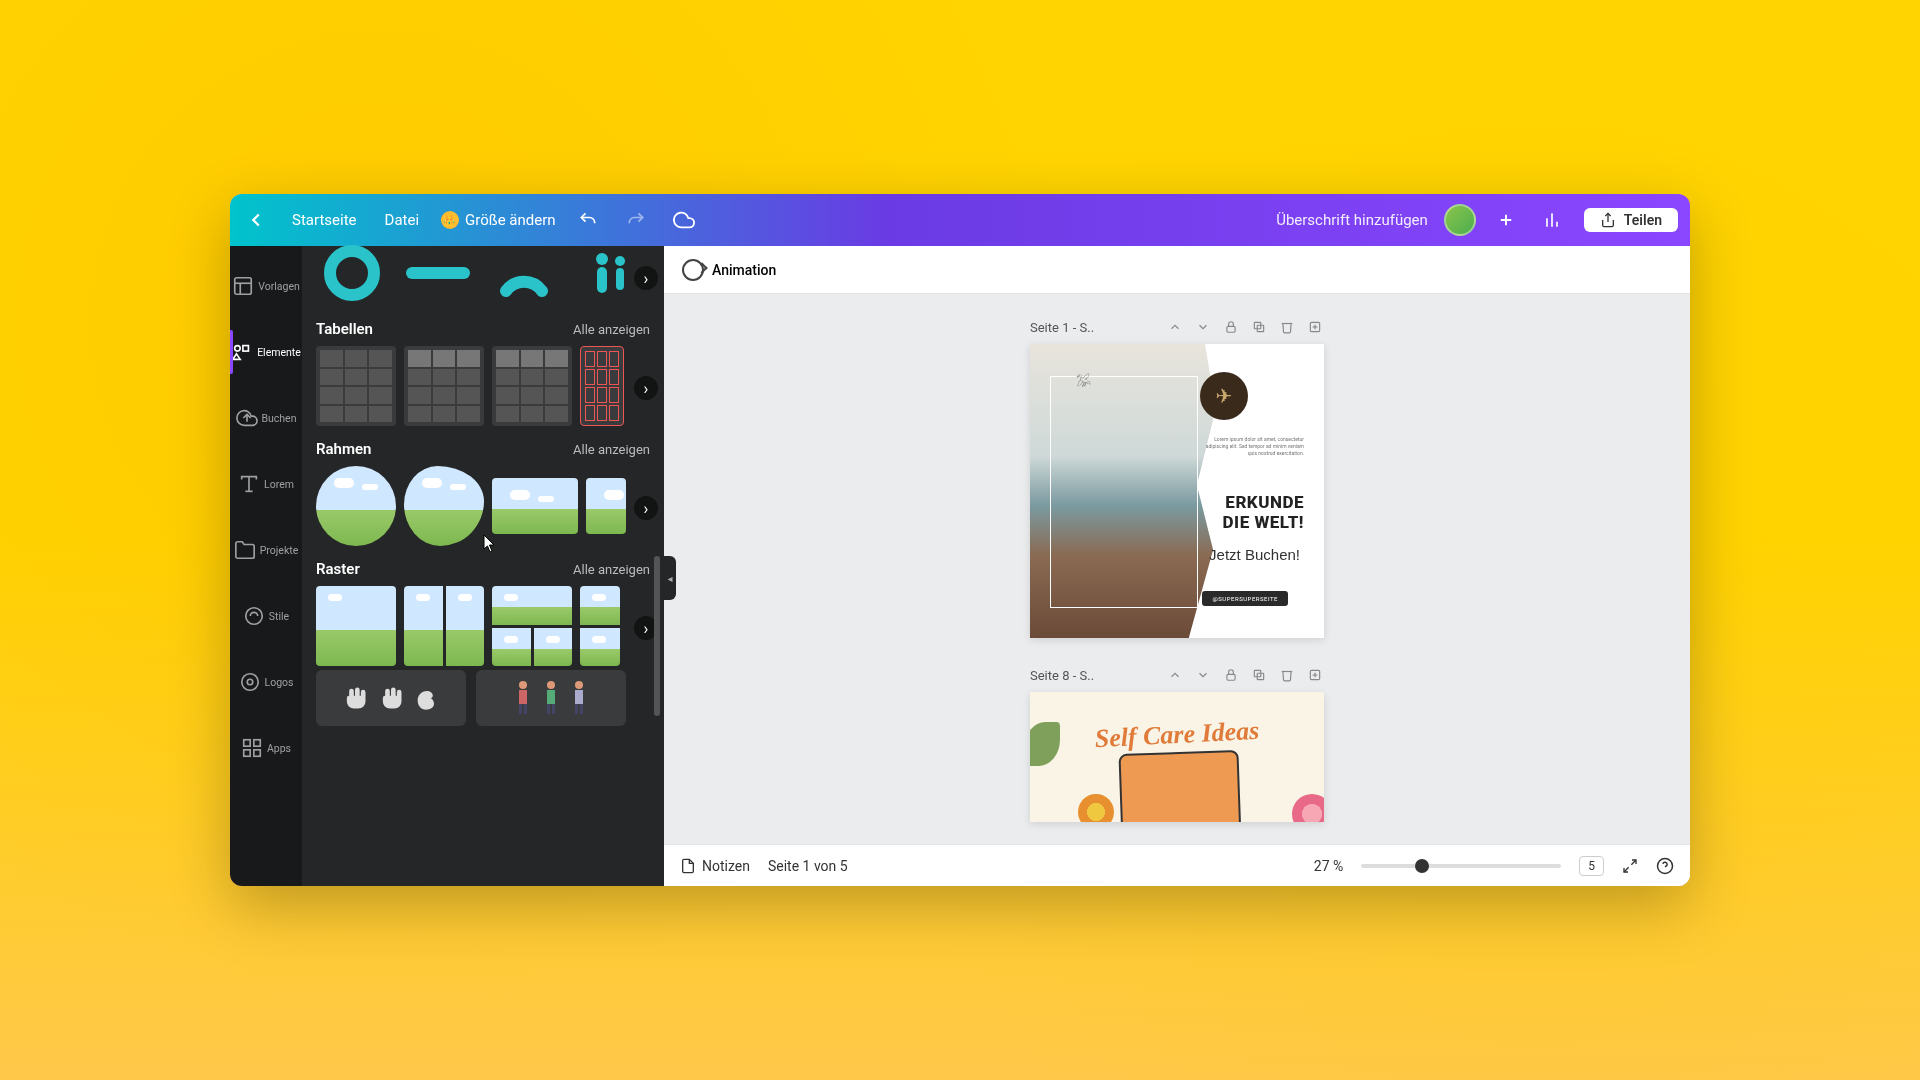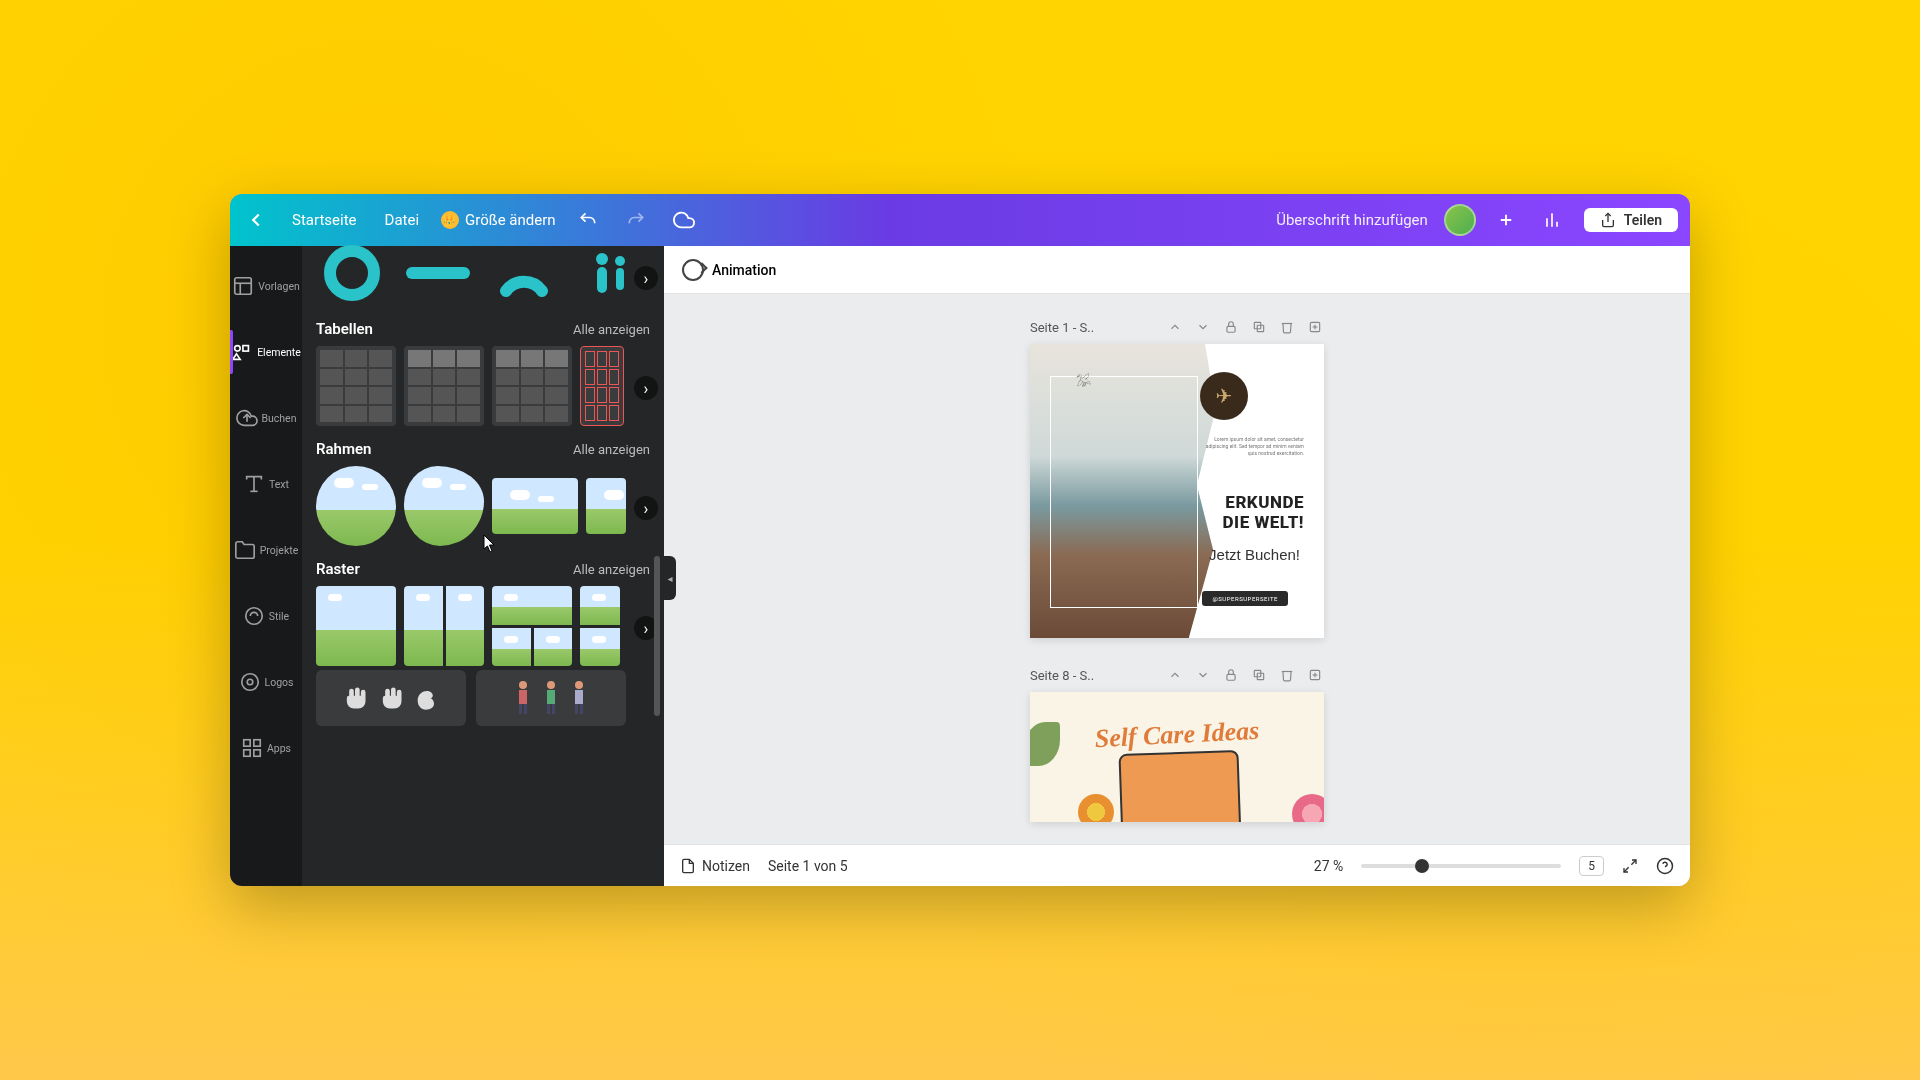--- a/index.html
+++ b/index.html
@@ -173,21 +173,21 @@
             <polyline points="8 12 12 8 16 12"></polyline>
           </svg>
         <span>Buchen</span>
       </div>
       <div class="rail-item">
         <svg class="rail-ico" viewBox="0 0 24 24" fill="none" stroke="currentColor" stroke-width="1.8">
             <polyline points="4 7 4 4 20 4 20 7"></polyline>
             <line x1="12" y1="4" x2="12" y2="20"></line>
             <line x1="8" y1="20" x2="16" y2="20"></line>
           </svg>
-        <span>Text</span>
+        <span>Lorem</span>
       </div>
       <div class="rail-item">
         <svg class="rail-ico" viewBox="0 0 24 24" fill="none" stroke="currentColor" stroke-width="1.8">
             <path d="M22 19a2 2 0 01-2 2H4a2 2 0 01-2-2V5a2 2 0 012-2h5l2 3h9a2 2 0 012 2z"></path>
           </svg>
         <span>Projekte</span>
       </div>
       <div class="rail-item">
         <svg class="rail-ico" viewBox="0 0 24 24" fill="none" stroke="currentColor" stroke-width="1.8">
             <circle cx="12" cy="12" r="9"></circle>

